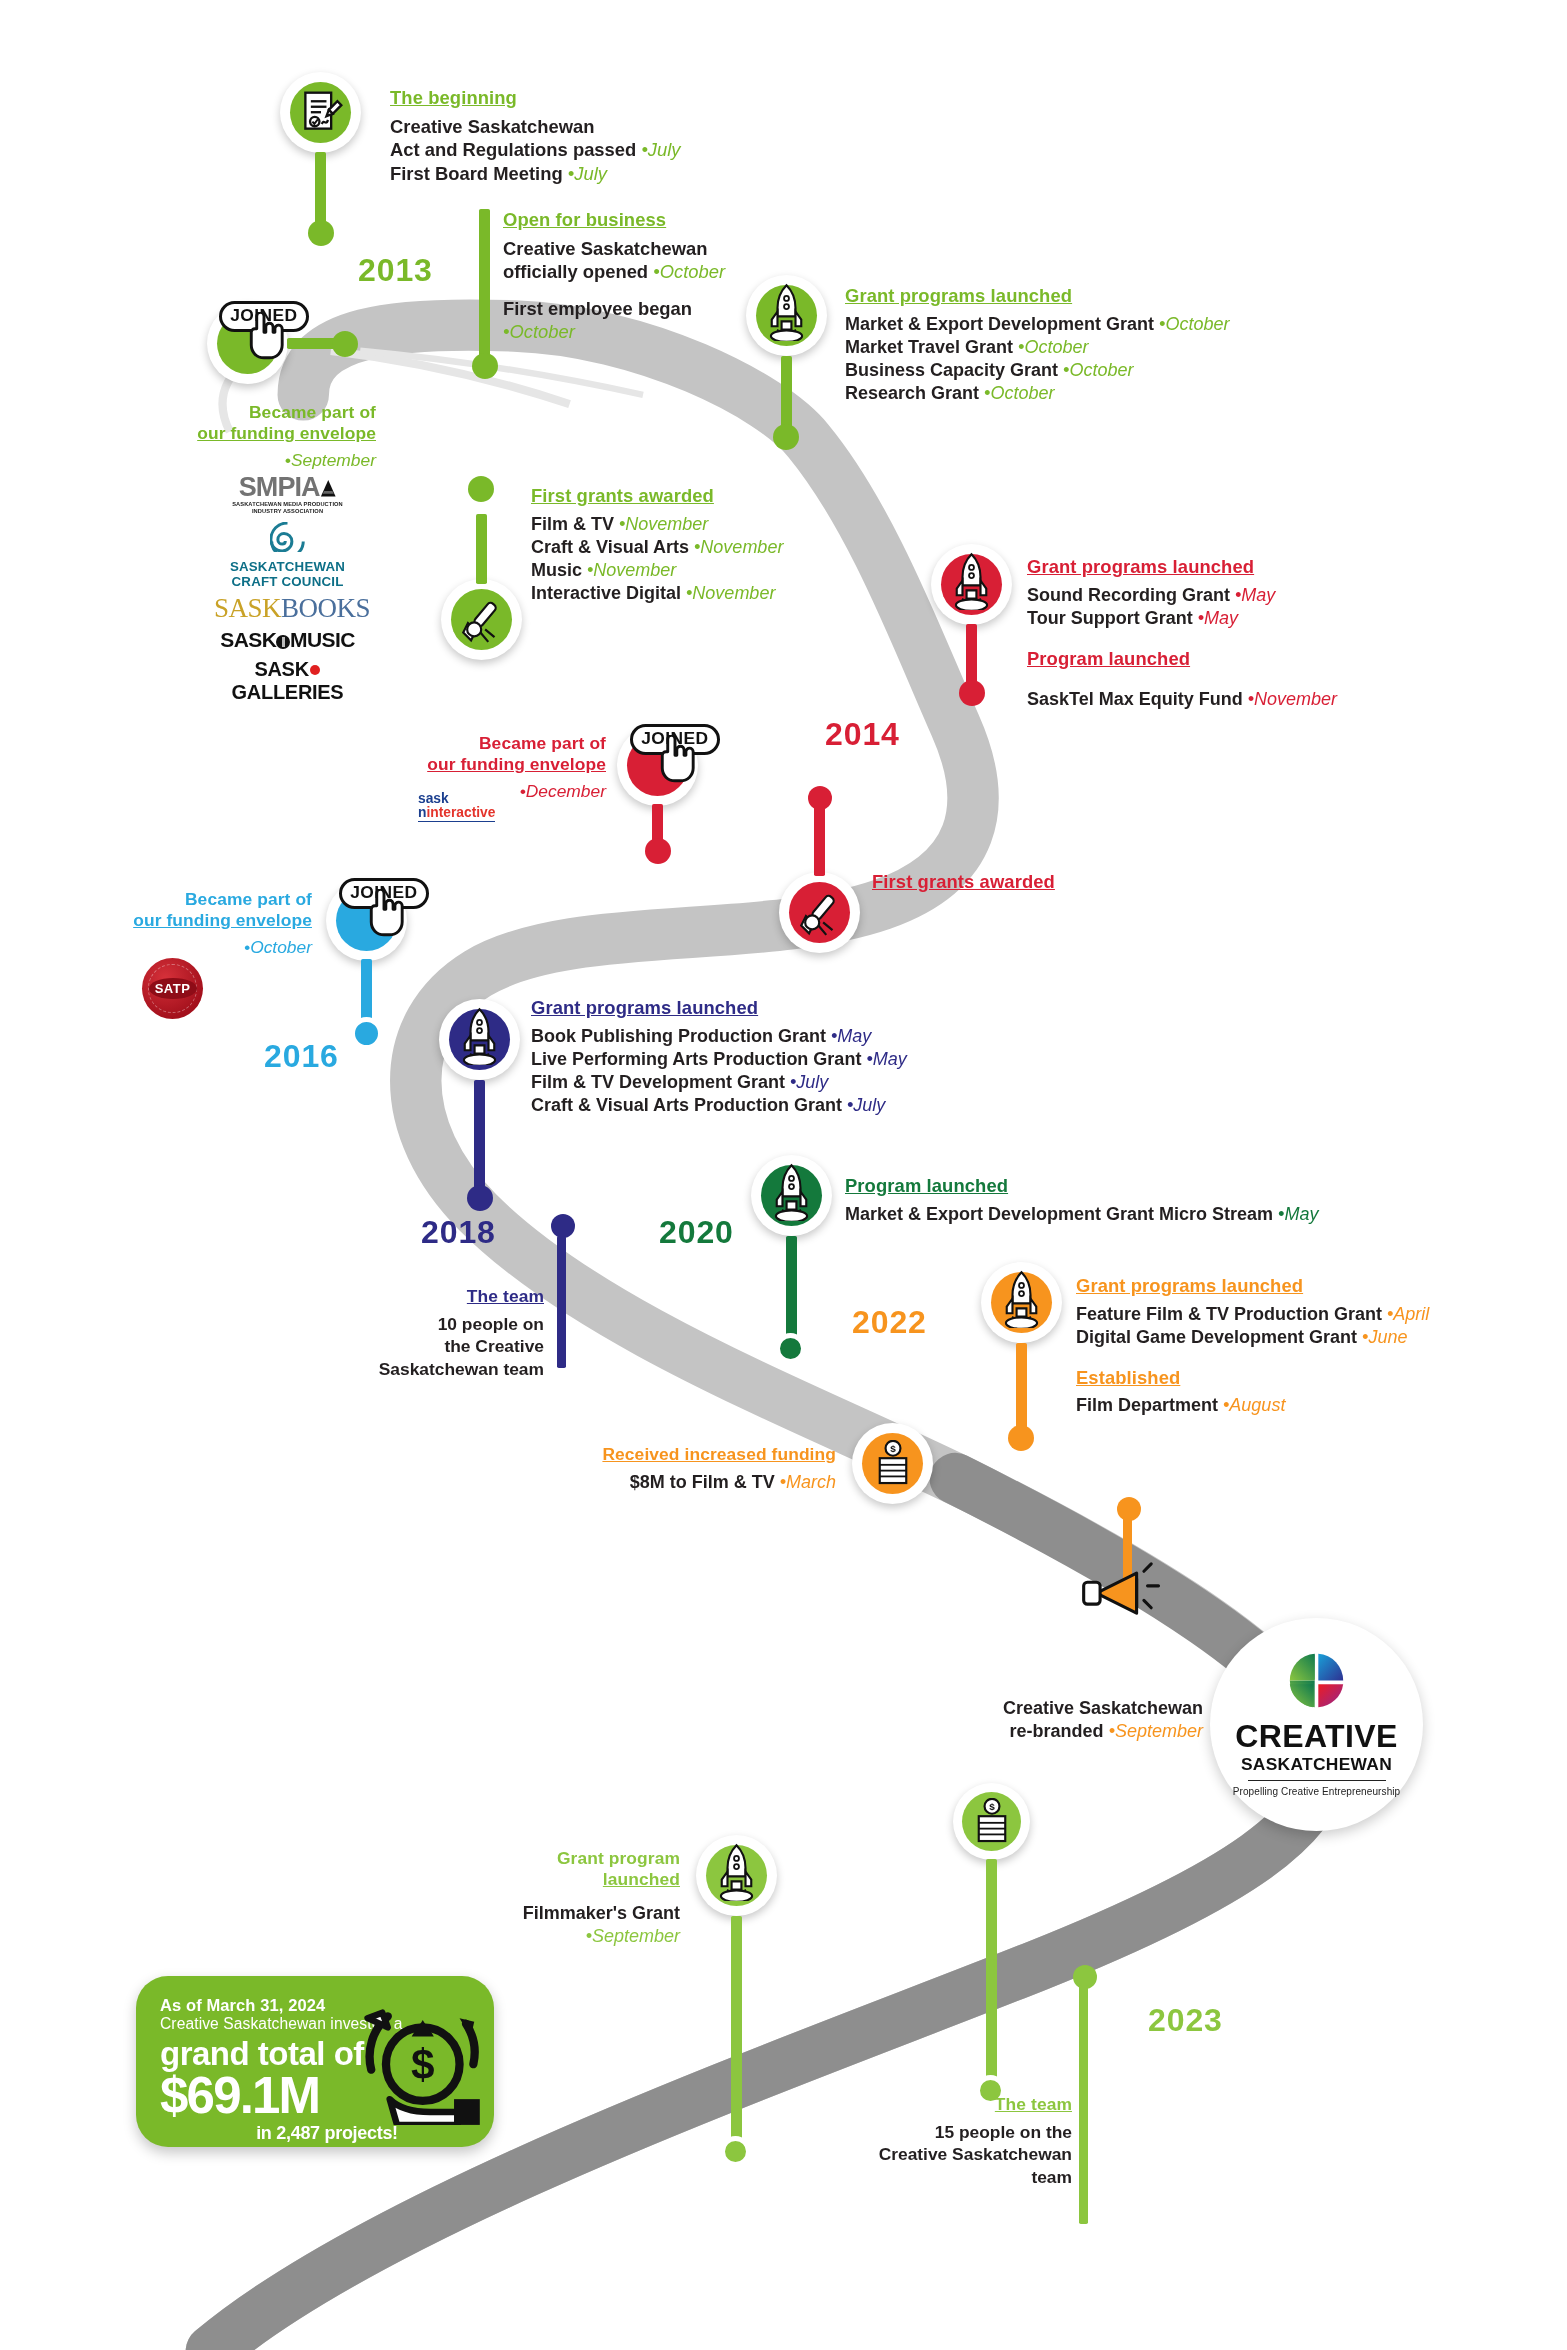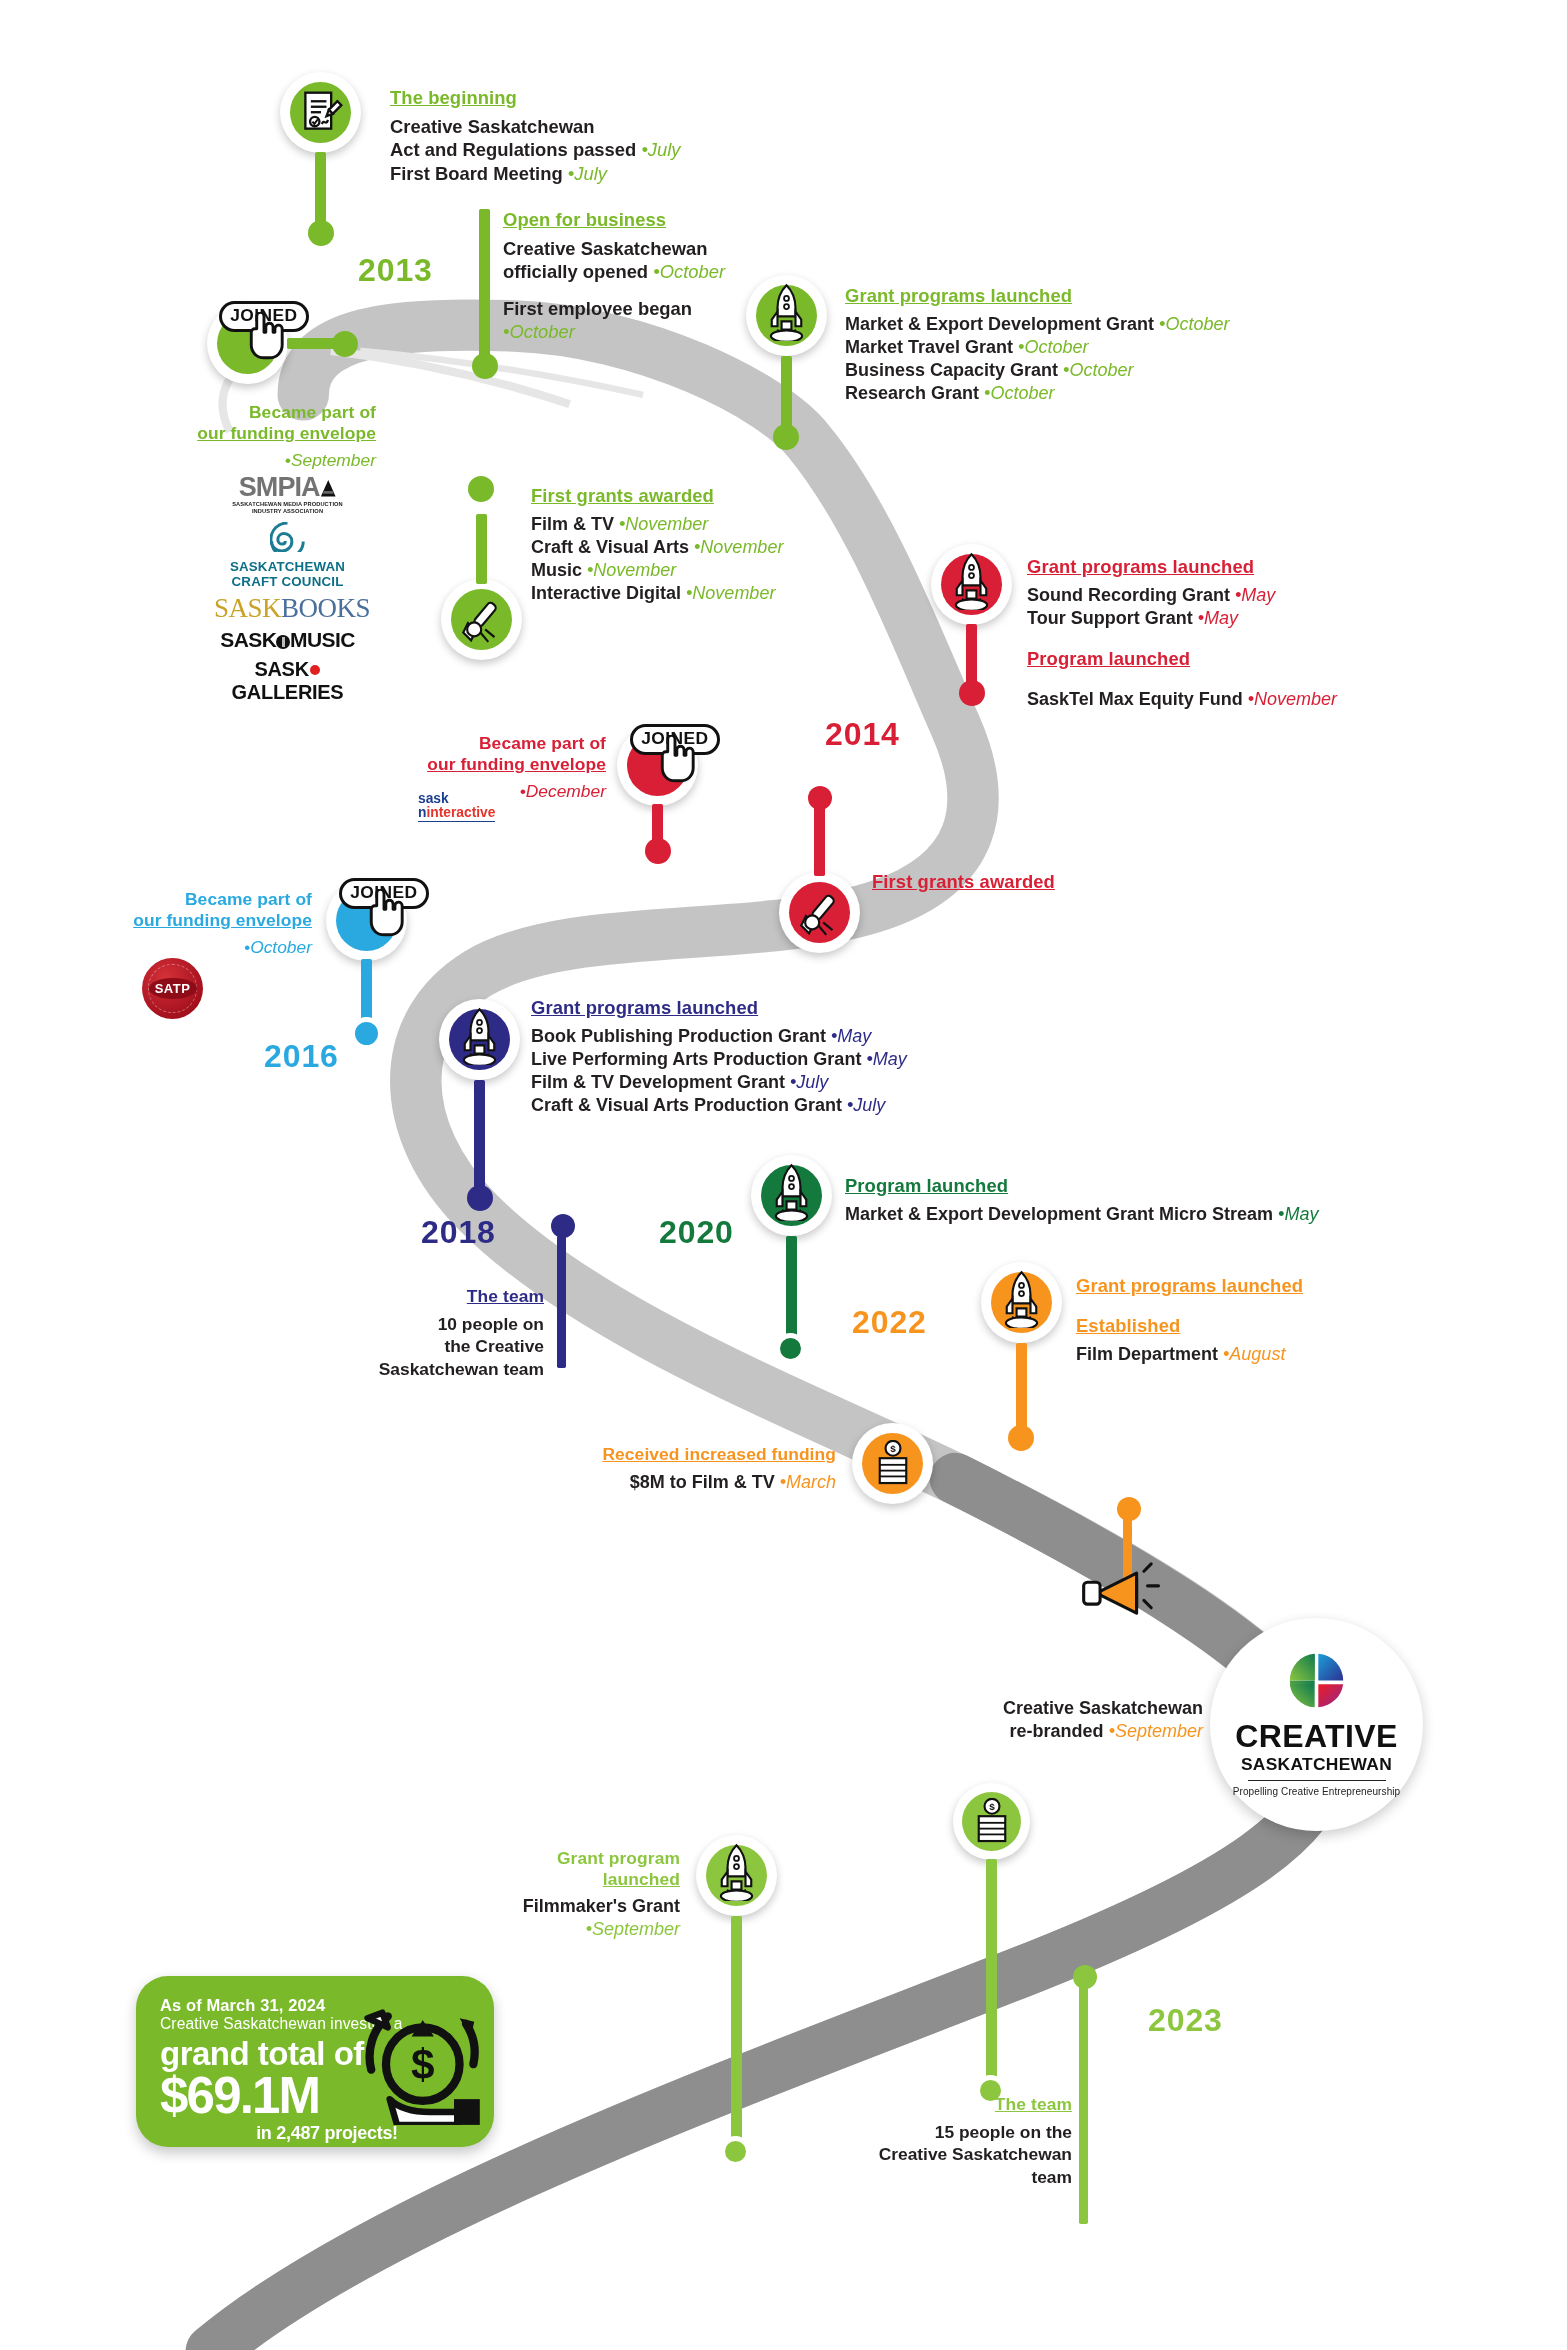--- a/index.html
+++ b/index.html
@@ -415,20 +415,24 @@
         <path d="M22 58l-4 8M28 59l-2 9M36 59l2 9M42 58l4 8" stroke="#111" stroke-width="2.3"></path>
         <ellipse cx="32" cy="66" rx="19" ry="7" fill="#fff" stroke="#111" stroke-width="2.6"></ellipse>
       </svg>
     </div>
   </div>
   <div class="stem" style="left:1016px;top:1343px;width:11px;height:92px;background:#f7941e;"></div>
   <div class="node" style="left:1008px;top:1425px;width:26px;height:26px;background:#f7941e;"></div>
 
   <div class="abs" style="left:1076px;top:1275px;width:478px;">
     <div class="ttl" style="font-size:18.4px;color:#f7941e;">Grant programs launched</div>
+    <div class="body" style="font-size:18px;line-height:1.28;margin-top:5.5px;">
+      <div><span>Feature Film &amp; TV Production Grant</span><span class="mon" style="color:#f7941e;">&nbsp;•<span>April</span></span></div>
+      <div><span>Digital Game Development Grant</span><span class="mon" style="color:#f7941e;">&nbsp;•<span>June</span></span></div>
+    </div>
     <div class="ttl" style="font-size:18.4px;color:#f7941e;margin-top:18.4px;">Established</div>
     <div class="body" style="font-size:18px;line-height:1.28;margin-top:5.5px;">
       <div><span>Film Department</span><span class="mon" style="color:#f7941e;">&nbsp;•<span>August</span></span></div>
     </div>
   </div>
 
   <div class="pin" style="left:852px;top:1423px;width:81px;height:81px;">
     <div class="disc" style="width:61px;height:61px;background:#f7941e;">
       <svg width="44" height="48" viewBox="0 0 52 58">
         <circle cx="26" cy="10" r="9" fill="#fff" stroke="#111" stroke-width="2.6"></circle>
@@ -527,21 +531,21 @@
         <ellipse cx="32" cy="66" rx="19" ry="7" fill="#fff" stroke="#111" stroke-width="2.6"></ellipse>
       </svg>
     </div>
   </div>
   <div class="stem" style="left:731px;top:1916px;width:11px;height:239px;background:#8cc63f;"></div>
   <div class="node hollow" style="left:720px;top:2136px;width:31px;height:31px;border:5.5px solid #fff;background:#8cc63f;box-sizing:border-box;"></div>
 
   <div class="abs" style="left:478px;top:1848px;width:202px;text-align:right;">
     <div class="ttl" style="font-size:17.4px;color:#8cc63f;text-decoration:none;">Grant program</div>
     <div class="ttl" style="font-size:17.4px;color:#8cc63f;">launched</div>
-    <div class="body" style="font-size:18px;line-height:1.3;margin-top:5px;">
+    <div class="body" style="font-size:18px;line-height:1.3;margin-top:12px;">
       <div>Filmmaker's Grant</div>
       <div class="mon" style="color:#8cc63f;font-weight:normal;">•<span>September</span></div>
     </div>
   </div>
 
   <div class="node" style="left:1073px;top:1965px;width:24px;height:24px;background:#8cc63f;"></div>
   <div class="stem" style="left:1079px;top:1985px;width:9.2px;height:239px;background:#8cc63f;"></div>
   <div class="yr abs" style="left:1148px;top:2002px;font-size:32px;color:#8cc63f;">2023</div>
 
   <div class="abs" style="left:826px;top:2094px;width:246px;text-align:right;">

